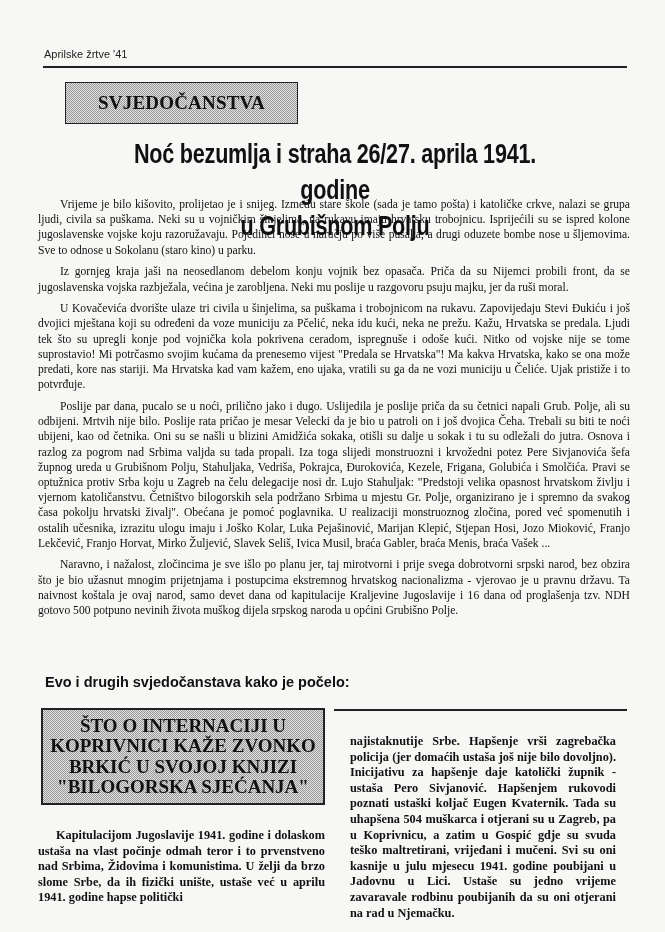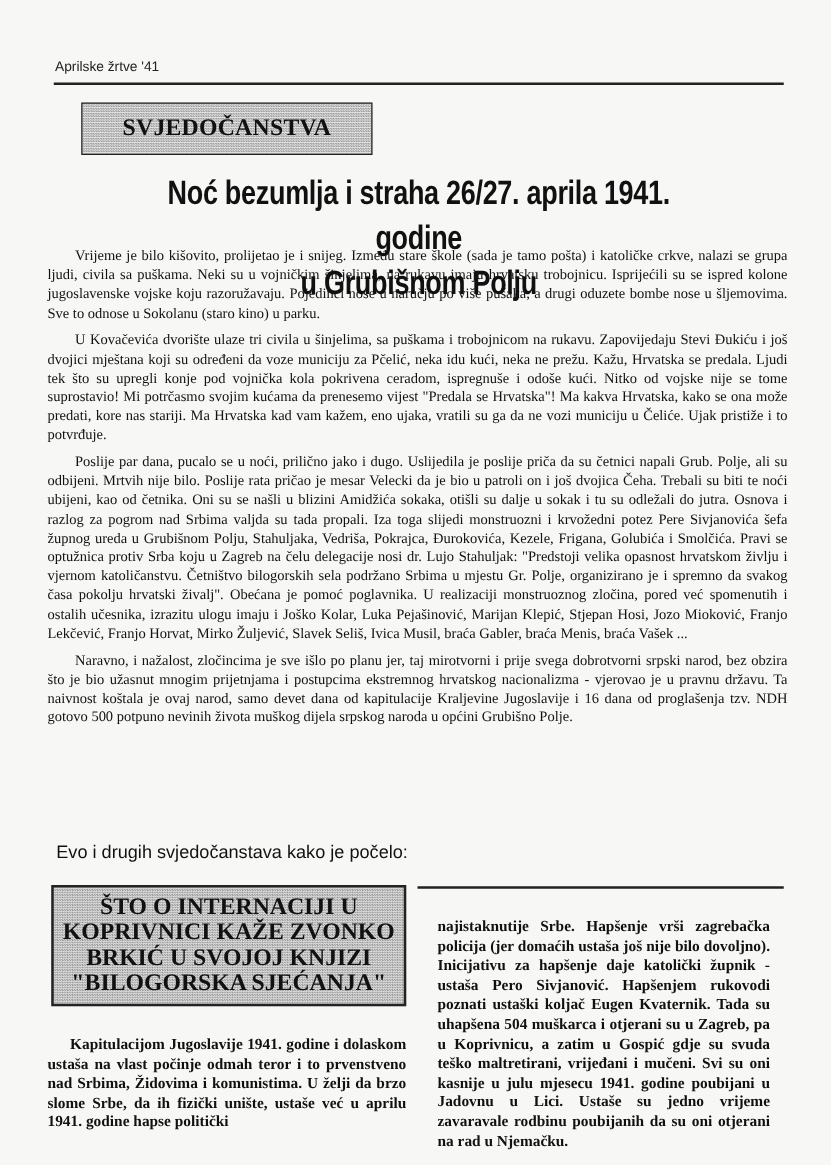--- a/index.html
+++ b/index.html
@@ -41,21 +41,21 @@
     }
     .body-text {
       position: absolute; left: 38px; top: 197px; width: 592px;
       font-family: "Liberation Serif", serif;
       font-size: 11.6px; line-height: 15.2px;
       text-align: justify;
     }
     .body-text p { margin: 0 0 6.5px 0; text-indent: 22px; }
     .sub-heading {
       position: absolute; left: 45px; top: 674px;
-      font-family: "Liberation Sans", sans-serif; font-weight: normal;
+      font-family: "Liberation Sans", sans-serif; font-weight: bold;
       font-size: 14.5px; color: #111;
     }
     .col-rule {
       position: absolute; left: 334px; top: 709px; width: 293px; height: 1.5px;
       background: #222;
     }
     .box2 {
       position: absolute; left: 41px; top: 708px; width: 284px; height: 97px;
       border: 2px solid #222; box-sizing: border-box;
       background-color: #c9c9c9;
@@ -92,20 +92,21 @@
   <span>SVJEDOČANSTVA</span>
 </div>
 
 <div class="main-title">
   <div>Noć bezumlja i straha 26/27. aprila 1941. godine</div>
   <div>u Grubišnom Polju</div>
 </div>
 
 <div class="body-text">
   <p>Vrijeme je bilo kišovito, prolijetao je i snijeg. Između stare škole (sada je tamo pošta) i katoličke crkve, nalazi se grupa ljudi, civila sa puškama. Neki su u vojničkim šinjelima, na rukavu imaju hrvatsku trobojnicu. Isprijećili su se ispred kolone jugoslavenske vojske koju razoružavaju. Pojedinci nose u naručju po više pušaka, a drugi oduzete bombe nose u šljemovima. Sve to odnose u Sokolanu (staro kino) u parku.</p>
+  <p>Iz gornjeg kraja jaši na neosedlanom debelom konju vojnik bez opasača. Priča da su Nijemci probili front, da se jugoslavenska vojska razbježala, većina je zarobljena. Neki mu poslije u razgovoru psuju majku, jer da ruši moral.</p>
   <p>U Kovačevića dvorište ulaze tri civila u šinjelima, sa puškama i trobojnicom na rukavu. Zapovijedaju Stevi Đukiću i još dvojici mještana koji su određeni da voze municiju za Pčelić, neka idu kući, neka ne prežu. Kažu, Hrvatska se predala. Ljudi tek što su upregli konje pod vojnička kola pokrivena ceradom, ispregnuše i odoše kući. Nitko od vojske nije se tome suprostavio! Mi potrčasmo svojim kućama da prenesemo vijest "Predala se Hrvatska"! Ma kakva Hrvatska, kako se ona može predati, kore nas stariji. Ma Hrvatska kad vam kažem, eno ujaka, vratili su ga da ne vozi municiju u Čeliće. Ujak pristiže i to potvrđuje.</p>
   <p>Poslije par dana, pucalo se u noći, prilično jako i dugo. Uslijedila je poslije priča da su četnici napali Grub. Polje, ali su odbijeni. Mrtvih nije bilo. Poslije rata pričao je mesar Velecki da je bio u patroli on i još dvojica Čeha. Trebali su biti te noći ubijeni, kao od četnika. Oni su se našli u blizini Amidžića sokaka, otišli su dalje u sokak i tu su odležali do jutra. Osnova i razlog za pogrom nad Srbima valjda su tada propali. Iza toga slijedi monstruozni i krvožedni potez Pere Sivjanovića šefa župnog ureda u Grubišnom Polju, Stahuljaka, Vedriša, Pokrajca, Đurokovića, Kezele, Frigana, Golubića i Smolčića. Pravi se optužnica protiv Srba koju u Zagreb na čelu delegacije nosi dr. Lujo Stahuljak: "Predstoji velika opasnost hrvatskom življu i vjernom katoličanstvu. Četništvo bilogorskih sela podržano Srbima u mjestu Gr. Polje, organizirano je i spremno da svakog časa pokolju hrvatski živalj". Obećana je pomoć poglavnika. U realizaciji monstruoznog zločina, pored već spomenutih i ostalih učesnika, izrazitu ulogu imaju i Joško Kolar, Luka Pejašinović, Marijan Klepić, Stjepan Hosi, Jozo Mioković, Franjo Lekčević, Franjo Horvat, Mirko Žuljević, Slavek Seliš, Ivica Musil, braća Gabler, braća Menis, braća Vašek ...</p>
   <p>Naravno, i nažalost, zločincima je sve išlo po planu jer, taj mirotvorni i prije svega dobrotvorni srpski narod, bez obzira što je bio užasnut mnogim prijetnjama i postupcima ekstremnog hrvatskog nacionalizma - vjerovao je u pravnu državu. Ta naivnost koštala je ovaj narod, samo devet dana od kapitulacije Kraljevine Jugoslavije i 16 dana od proglašenja tzv. NDH gotovo 500 potpuno nevinih života muškog dijela srpskog naroda u općini Grubišno Polje.</p>
 </div>
 
 <div class="sub-heading">Evo i drugih svjedočanstava kako je počelo:</div>
 
 <div class="col-rule"></div>
 
 <div class="box2">

